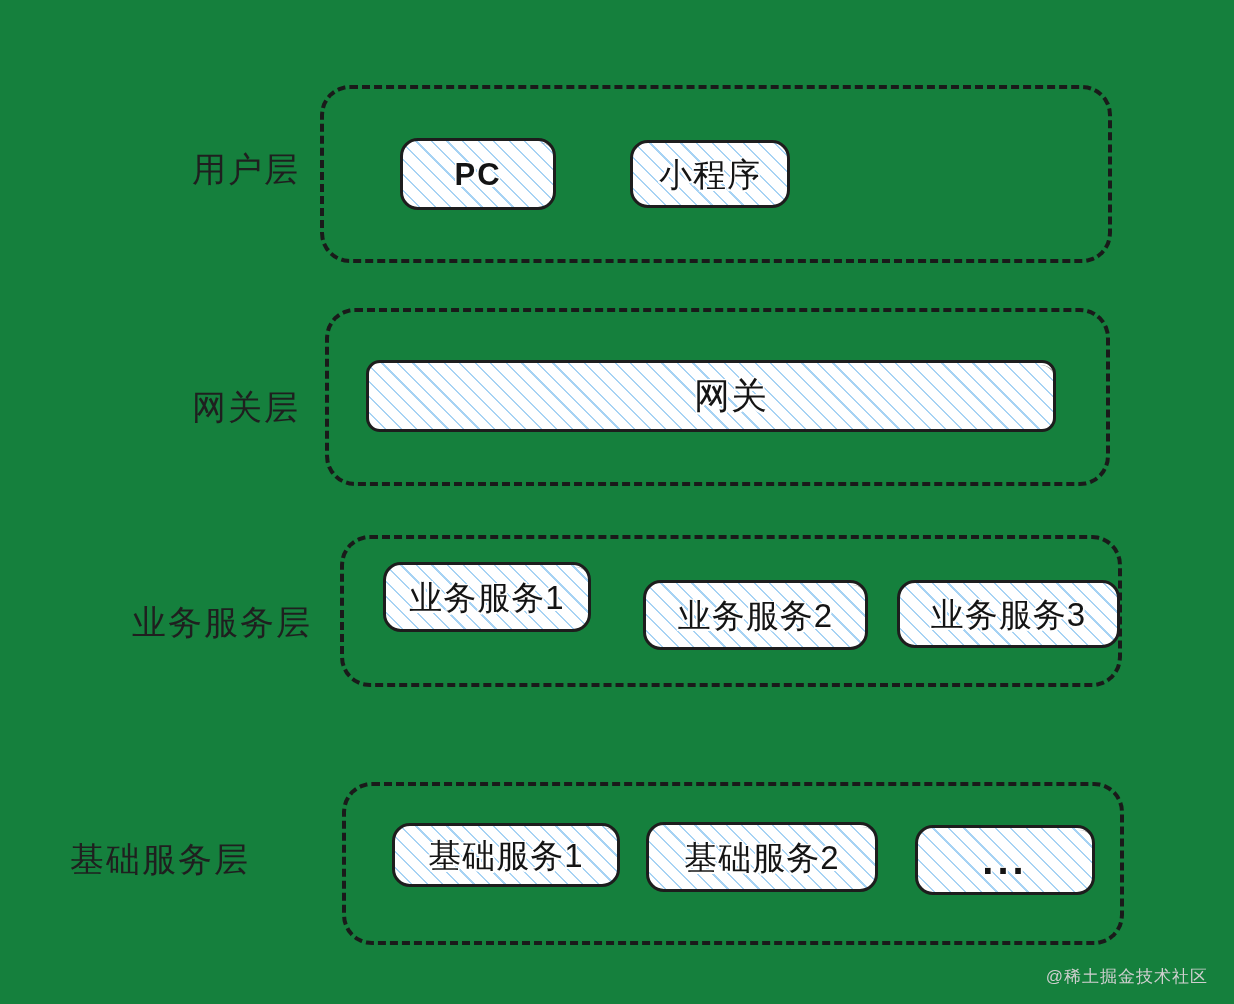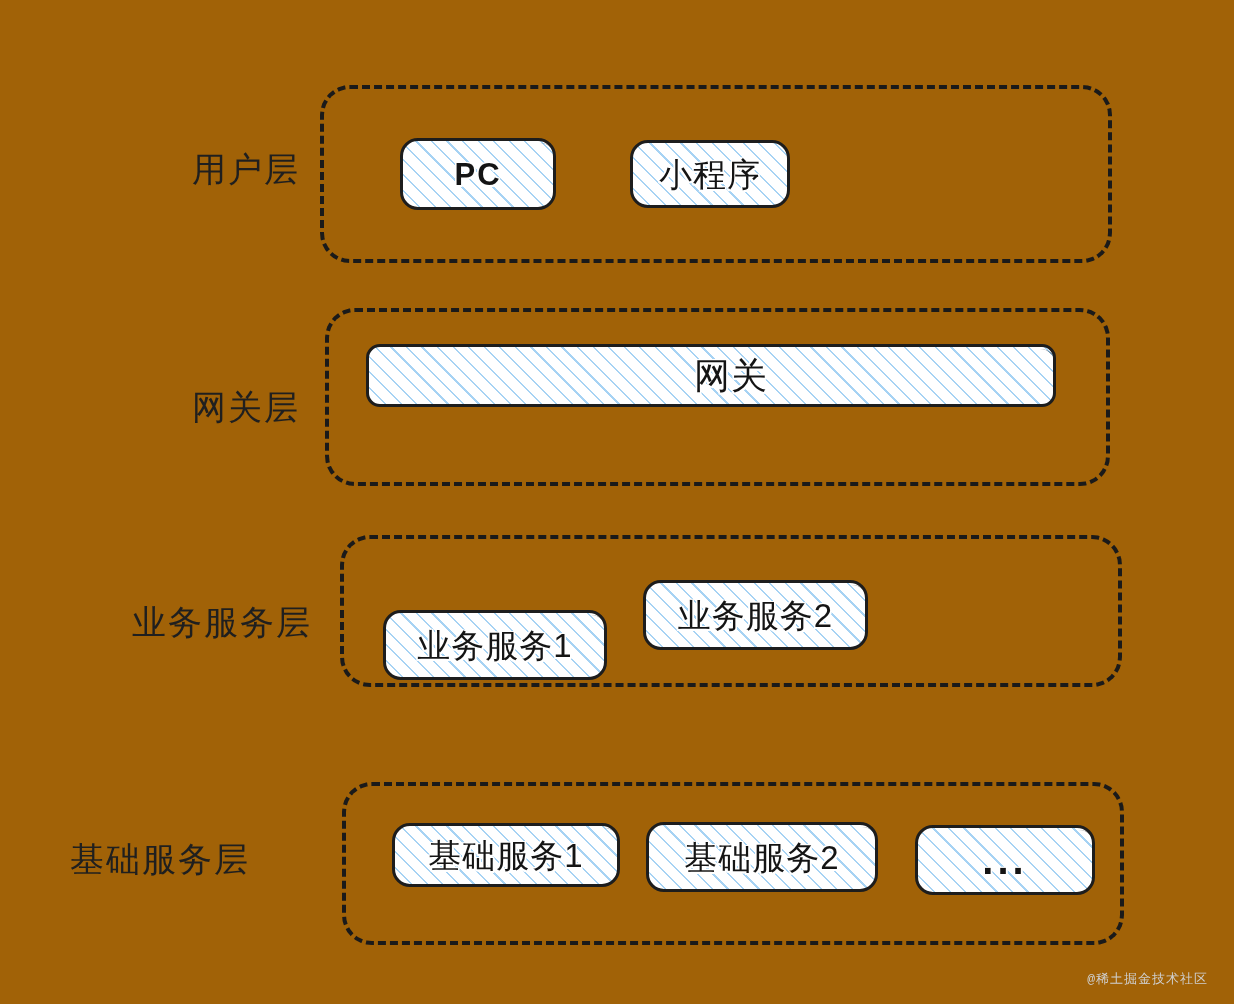--- a/index.html
+++ b/index.html
@@ -8,21 +8,21 @@
     padding: 0;
     background: #ffffff;
   }
   body {
     font-family: "Liberation Sans", "DejaVu Sans", sans-serif;
   }
   #canvas {
     position: relative;
     width: 1234px;
     height: 1004px;
-    background: #a16207;
+    background: #15803d;
     overflow: hidden;
   }
 
   .layer-label {
     position: absolute;
     text-align: right;
     color: #1f1f1f;
     font-size: 34px;
     line-height: 1;
     letter-spacing: 2px;
@@ -101,24 +101,24 @@
     border-radius: 14px;
   }
   .node.gateway .node-label {
     font-size: 36px;
   }
 
   
   .watermark {
     position: absolute;
     color: #cfcfcf;
-    font-size: 13px;
+    font-size: 17px;
     letter-spacing: 1px;
     white-space: nowrap;
-    font-family: Liberation Mono, monospace;
+    font-family: Liberation Sans, sans-serif;
   }
 </style>
 </head>
 <body>
 
 <div id="canvas">
 
   <div class="layer-label" style="left:60px; top:152px; width:240px;">用户层</div>
 
   <div class="dashed-box" style="left:320px; top:85px; width:792px; height:178px;"></div>
@@ -128,36 +128,39 @@
   </div>
 
   <div class="node sketch" style="left:400px; top:138px; width:156px; height:72px;">
     <span class="node-label latin">PC</span>
   </div>
 
   <div class="layer-label" style="left:60px; top:390px; width:240px;text-align:right;">网关层</div>
 
   <div class="dashed-box" style="left:325px; top:308px; width:785px; height:178px;"></div>
 
-  <div class="node gateway sketch" style="left:366px; top:344px; width:690px; height:63px;padding-left:40px;">
+  <div class="node gateway sketch" style="left:366px; top:360px; width:690px; height:72px;padding-left:40px;">
     <span class="node-label">网关</span>
   </div>
 
   <div class="layer-label" style="left:32px; top:605px; width:280px;">业务服务层</div>
 
   <div class="dashed-box" style="left:340px; top:535px; width:782px; height:152px;"></div>
 
-  <div class="node sketch" style="left:383px; top:610px; width:224px; height:70px;">
+  <div class="node sketch" style="left:383px; top:562px; width:208px; height:70px;">
     <span class="node-label">业务服务1</span>
   </div>
 
   <div class="node sketch" style="left:643px; top:580px; width:225px; height:70px;">
     <span class="node-label">业务服务2</span>
   </div>
 
+  <div class="node" style="left:897px; top:580px; width:223px; height:68px;">
+    <span class="node-label">业务服务3</span>
+  </div>
 
   <div class="layer-label" style="left:20px; top:842px; width:280px;text-align:center;">基础服务层</div>
 
   <div class="dashed-box" style="left:342px; top:782px; width:782px; height:163px;"></div>
 
   <div class="node sketch" style="left:392px; top:823px; width:228px; height:64px;">
     <span class="node-label">基础服务1</span>
   </div>
 
   <div class="node sketch" style="left:646px; top:822px; width:232px; height:70px;">

